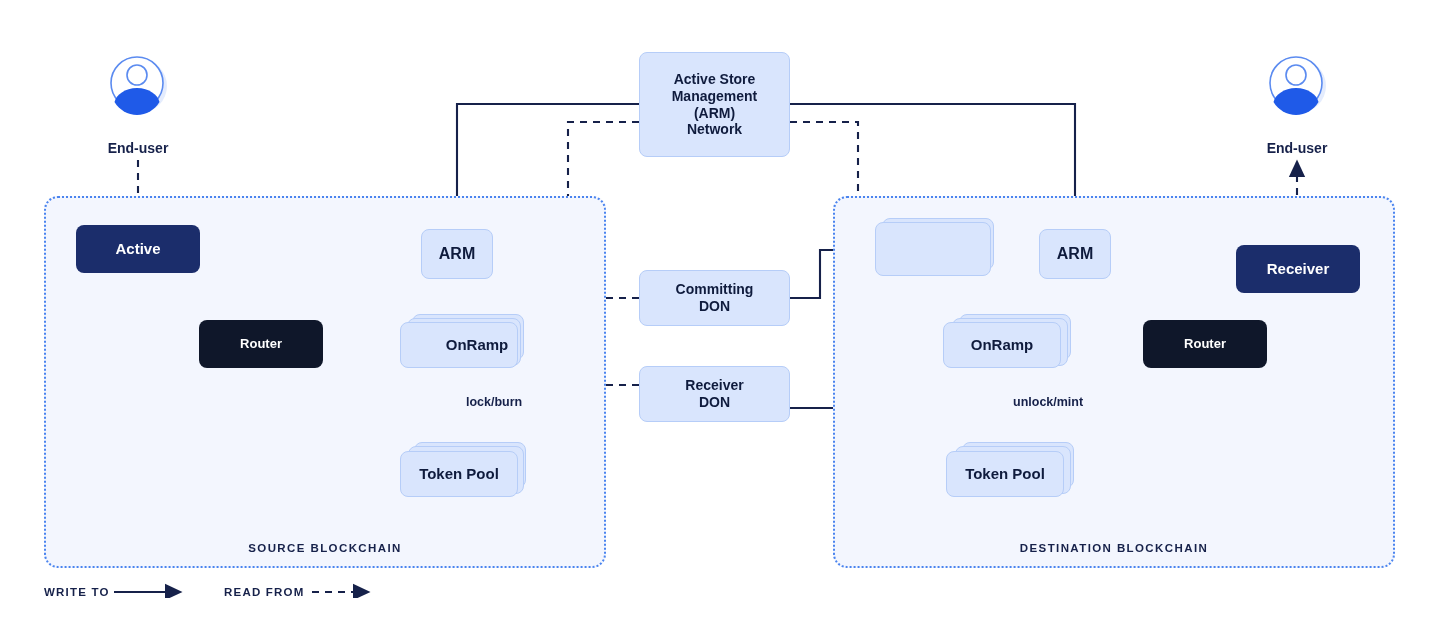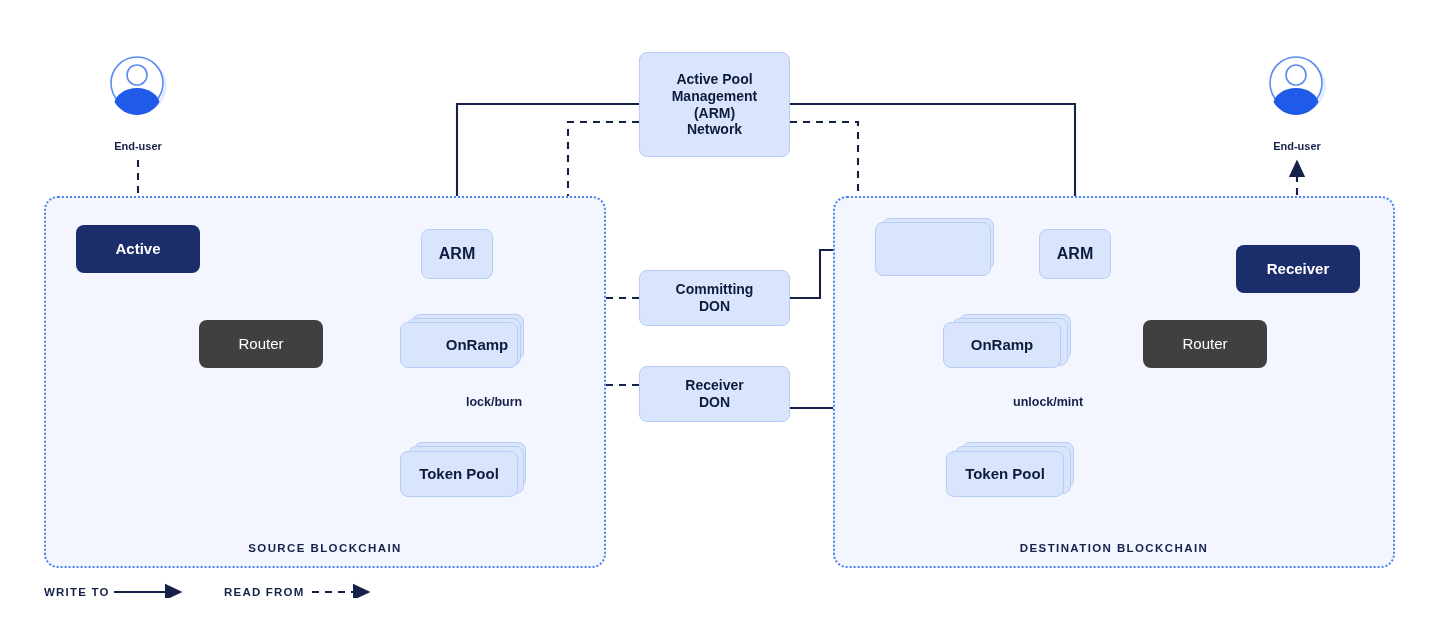--- a/index.html
+++ b/index.html
@@ -9,35 +9,35 @@
 
   
   .chain{position:absolute;background:#f3f6fe;border:2px dotted #4a84ef;border-radius:14px;}
   .chain-label{position:absolute;bottom:12px;left:0;right:0;text-align:center;
        font-size:11.5px;font-weight:700;letter-spacing:1.4px;color:#16214a;}
 
   
   .node{position:absolute;display:flex;align-items:center;justify-content:center;
         text-align:center;border-radius:8px;box-sizing:border-box;line-height:1.18;}
   .n-dark{background:#1b2d6b;color:#ffffff;font-weight:700;font-size:15px;}
-  .n-blue{background:#404040;color:#ffffff;font-weight:400;font-size:15px;}
+  .n-blue{background:#0f172a;color:#ffffff;font-weight:700;font-size:13px;}
   .n-light{background:#d9e5fd;border:1.5px solid #b6cdf8;color:#0f1b3d;
            font-weight:700;font-size:16px;}
   .n-light.small{font-size:14px;}
 
   
   .stack{position:absolute;}
   .stack .lay{position:absolute;background:#d9e5fd;border:1.5px solid #b6cdf8;border-radius:8px;}
   .stack .face{position:absolute;background:#d9e5fd;border:1.5px solid #b6cdf8;border-radius:8px;
        display:flex;align-items:center;justify-content:center;text-align:center;
        color:#0f1b3d;font-weight:700;font-size:15px;line-height:1.18;box-sizing:border-box;}
 
   
   .avatar{position:absolute;width:64px;height:64px;}
-  .av-label{position:absolute;width:180px;text-align:center;font-size:11px;
+  .av-label{position:absolute;width:180px;text-align:center;font-size:14px;
        font-weight:700;color:#16214a;}
 
   
   .elabel{position:absolute;font-size:12.5px;font-weight:700;color:#16214a;white-space:nowrap;}
 
   
   .legend-item{position:absolute;font-size:11.5px;font-weight:700;letter-spacing:1.2px;color:#16214a;}
   svg.wires{position:absolute;left:0;top:0;width:1456px;height:638px;pointer-events:none;}
 </style>
 </head>
@@ -160,21 +160,21 @@
     <div class="lay" style="left:14px;top:0;width:110px;height:44px;"></div>
     <div class="lay" style="left:8px;top:4px;width:114px;height:46px;"></div>
     <div class="face" style="left:0;top:9px;width:118px;height:46px;">
       <span>Token Pool</span>
     </div>
   </div>
 
   <div class="elabel" style="left:466px;top:395px;">lock/burn</div>
 
   <div class="node n-light small" style="left:639px;top:52px;width:151px;height:105px;flex-direction:column;">
-    <span>Active Pool</span>
+    <span>Active Store</span>
     <span>Management</span>
     <span>(ARM)</span>
     <span>Network</span>
   </div>
 
   <div class="node n-light small" style="left:639px;top:270px;width:151px;height:56px;flex-direction:column;">
     <span>Committing</span>
     <span>DON</span>
   </div>
 

